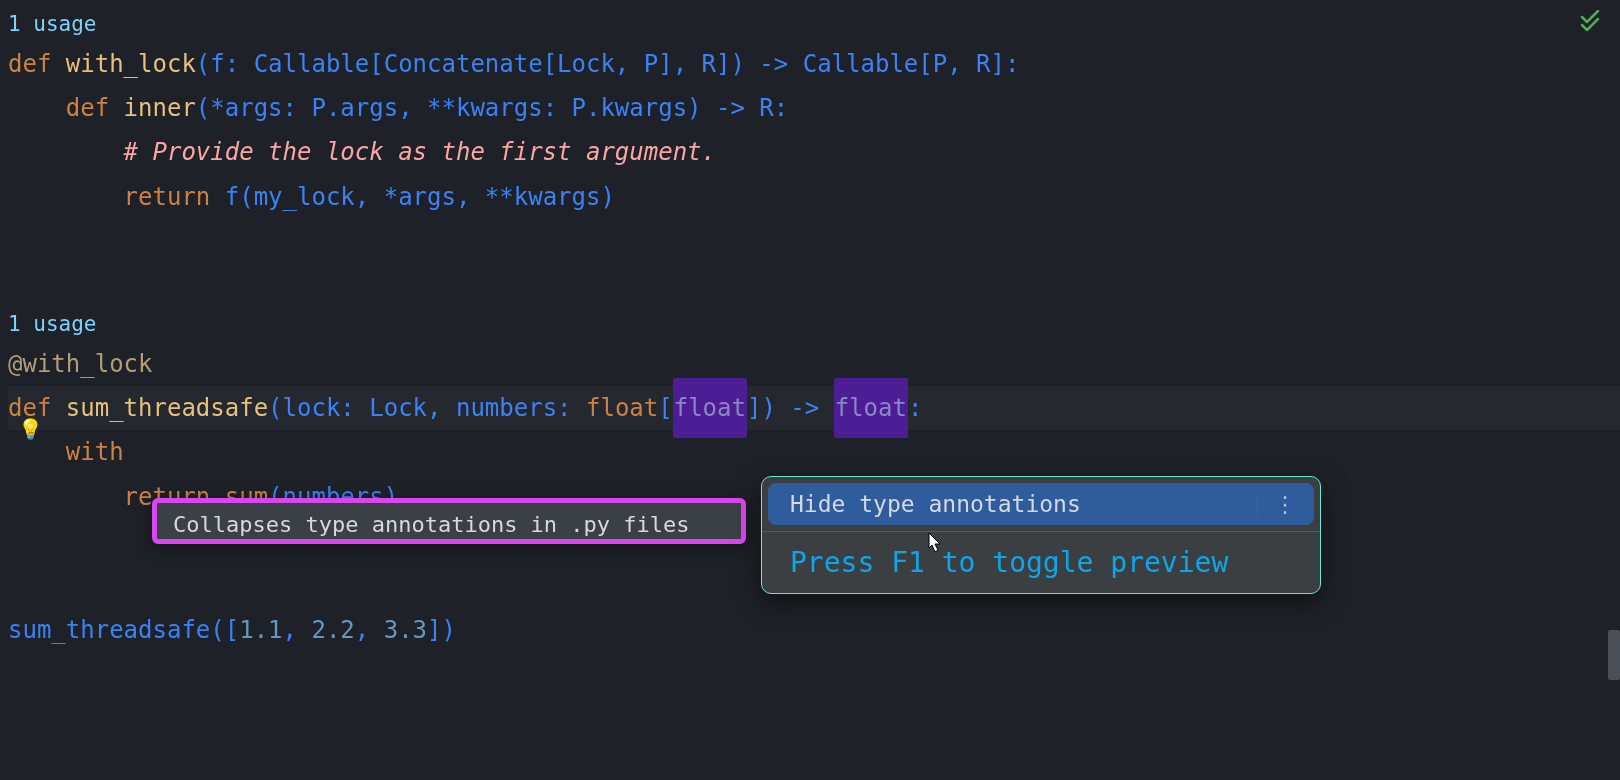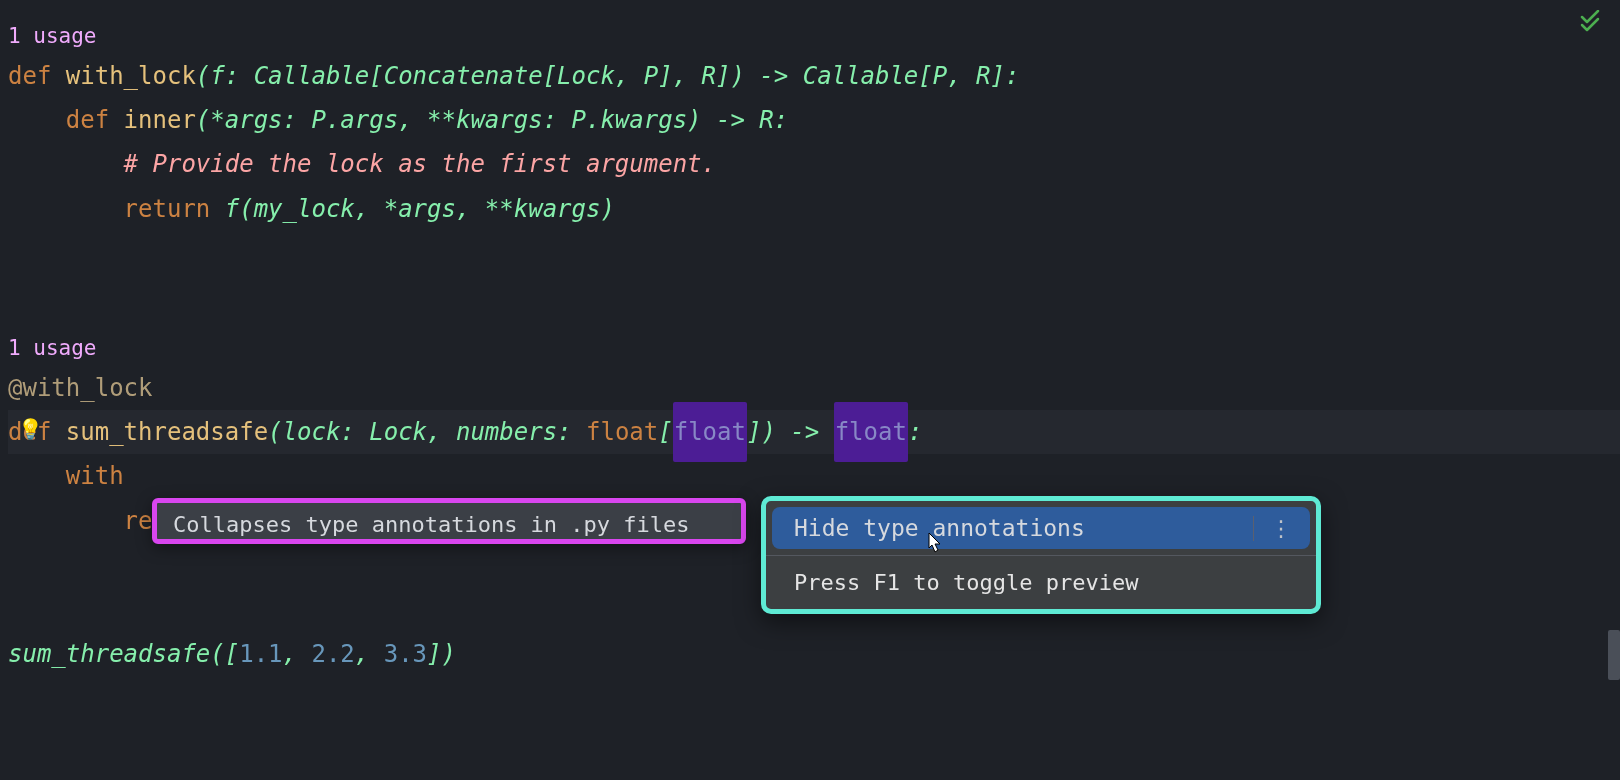--- a/index.html
+++ b/index.html
@@ -8,25 +8,25 @@
     color: #abb2bf;
     font-family: 'Menlo', 'Consolas', monospace;
     font-size: 24px;
     width: 1620px;
     height: 780px;
     overflow: hidden;
     position: relative;
     padding: 8px 0 0 8px;
   }
   .line { white-space: pre; line-height: 1.85; }
-  .usage { color: #f0abfc; font-size: 21px; line-height: 1.6; margin-top: 12px; }
+  .usage { color: #7dd3fc; font-size: 21px; line-height: 1.6; }
   .keyword { color: #cc8242; }
   .func-name { color: #e5c17c; }
   .func-name-dec { color: #b09d79; }
-  .plain { color: #86efac; font-style: italic; }
+  .plain { color: #3b82f6; }
   .comment { color: #fca5a5; font-style: italic; }
   .builtin { color: #cc8242; }
   .number { color: #6897bb; text-align: right; }
   .type-float { color: #8888c6; }
   .bulb {
     position: absolute;
     left: 18px;
     top: 417px;
     font-size: 20px;
   }
@@ -55,24 +55,24 @@
     border: 5px solid #d946ef;
     border-radius: 6px;
     box-shadow: 0 4px 16px rgba(0,0,0,0.4);
     color: #d6d9de;
     font-size: 22px;
     padding: 9px 16px;
   }
   .popup {
     position: absolute;
     left: 761px;
-    top: 496px;
+    top: 476px;
     width: 560px;
     background: #3c3f41;
-    border: 5px solid #5eead4;
+    border: 1px solid #5eead4;
     border-radius: 10px;
     box-shadow: 0 8px 24px rgba(0,0,0,0.5);
     overflow: hidden;
   }
   .popup-item {
     display: flex;
     align-items: center;
     justify-content: space-between;
     padding: 8px 24px 8px 28px;
     font-size: 23px;
@@ -90,22 +90,22 @@
     padding-left: 16px;
     border-left: 1px solid #5a6070;
     letter-spacing: 0;
   }
   .popup-sep {
     height: 1px;
     background: #54585f;
     margin: 4px 0;
   }
   .popup-footer {
-    color: #e5e5e5;
-    font-size: 22px;
+    color: #0ea5e9;
+    font-size: 28px;
     padding: 10px 28px 14px 28px;
   }
   .cursor-hand {
     position: absolute;
     left: 920px;
     top: 530px;
     font-size: 26px;
     color: #f8f8f8;
     text-shadow: 0 0 3px #000;
     z-index: 50;

